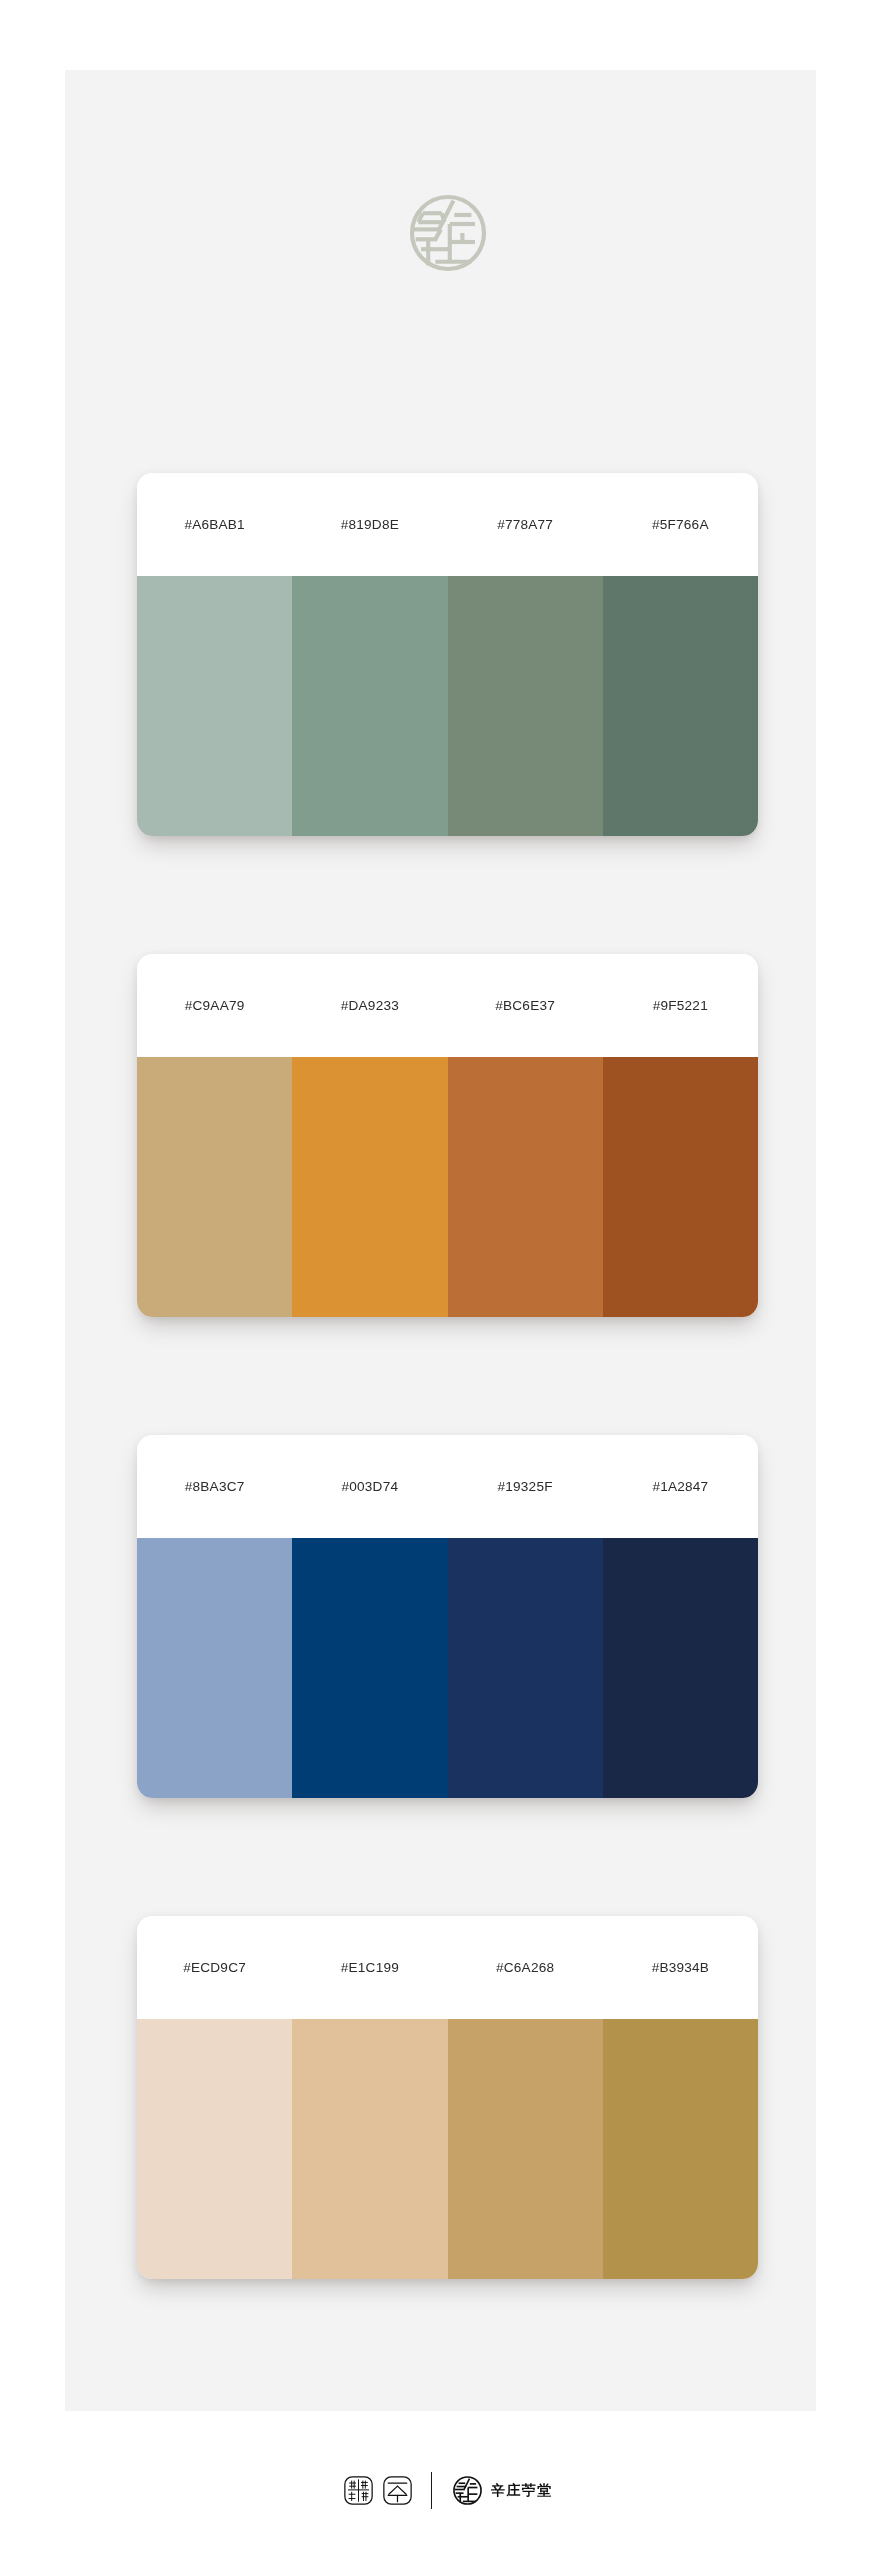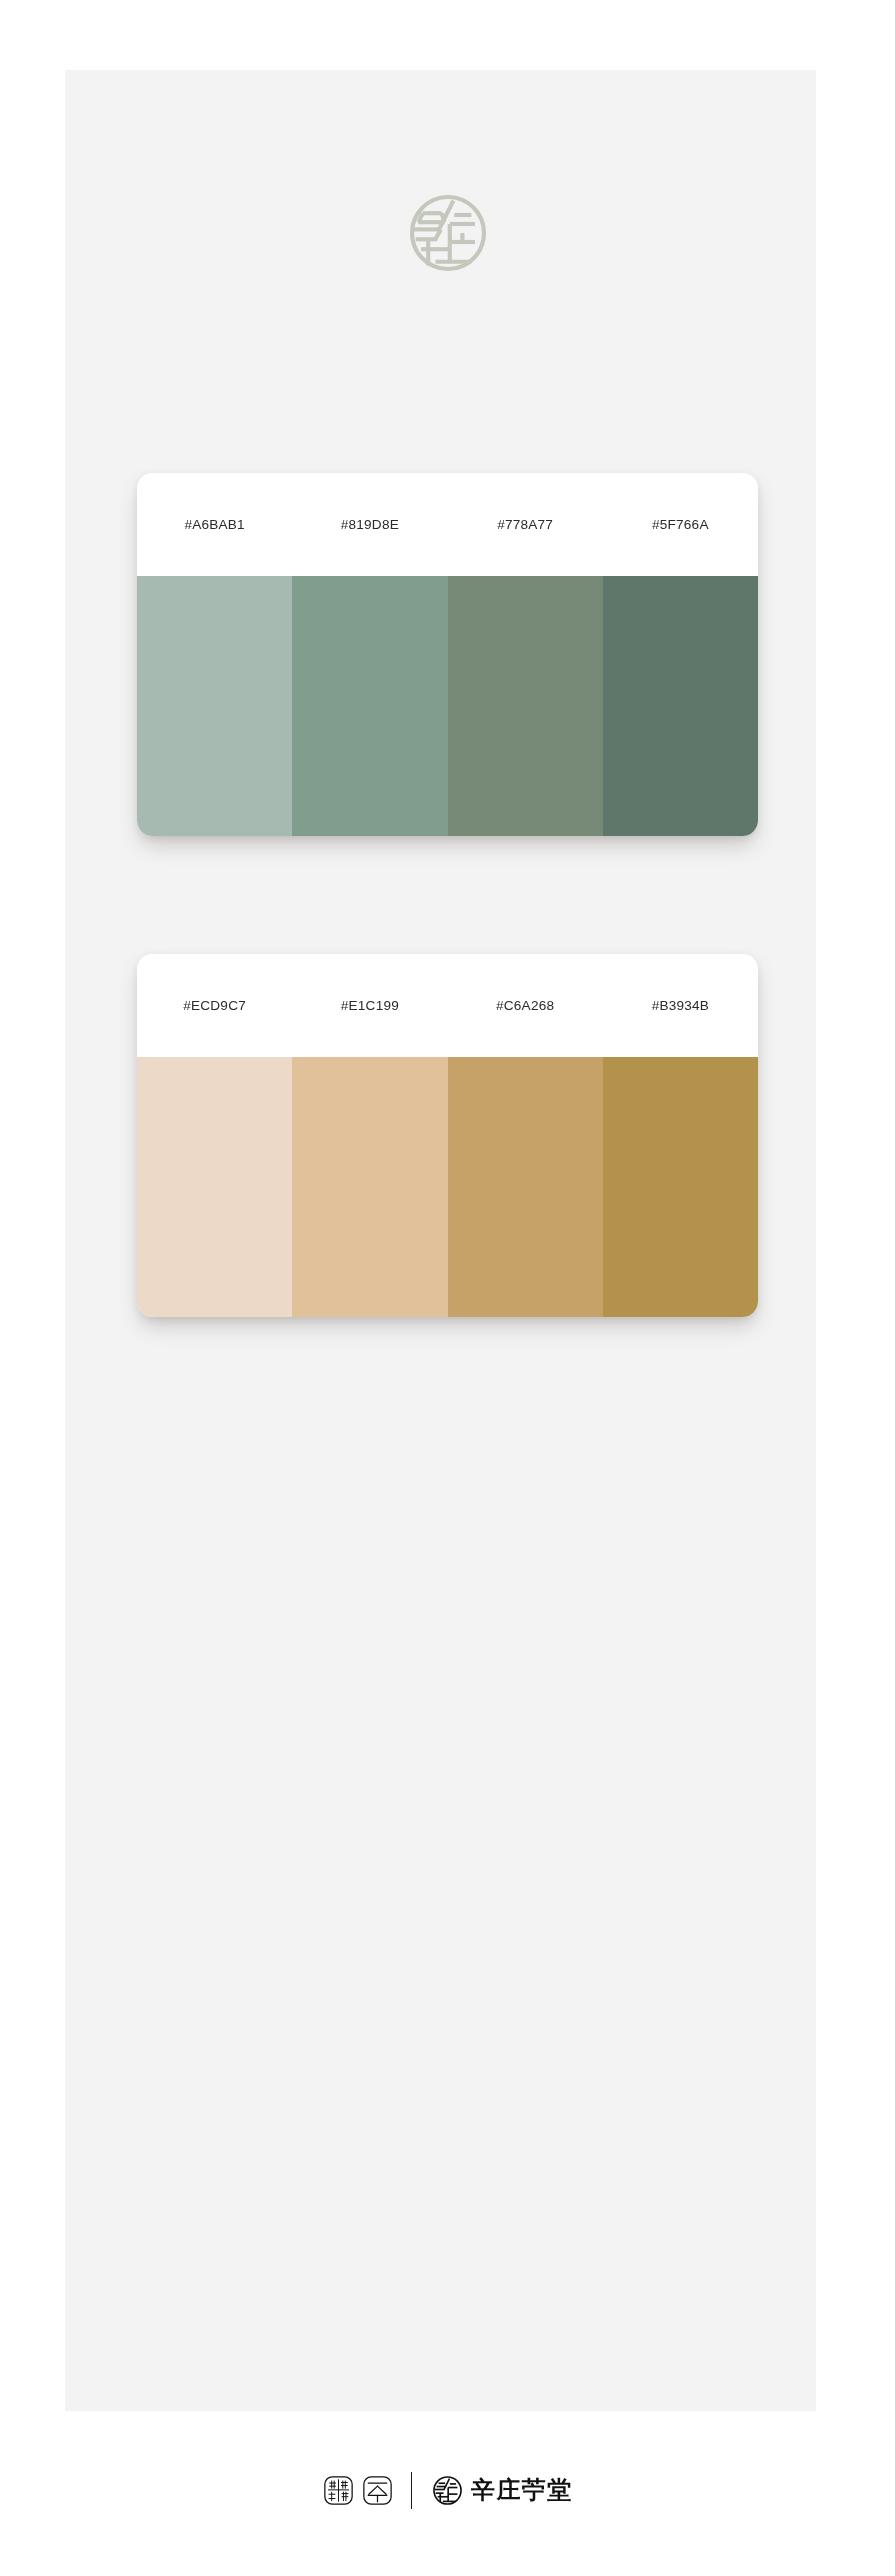--- a/index.html
+++ b/index.html
@@ -105,21 +105,21 @@
     display: flex;
     align-items: center;
     gap: 7.1px;
   }
   .footer-divider {
     width: 1.4px;
     height: 37px;
     background: #1a1a1a;
   }
   .footer-wordmark {
-    font-size: 24px;
+    font-size: 14px;
     letter-spacing: 1.4px;
     color: #111111;
     font-family: "DejaVu Sans", "Liberation Sans", sans-serif;
     font-weight: 700;
     line-height: 1;
   }
   .footer svg { display: block; }
 </style>
 </head>
 <body>
@@ -170,21 +170,49 @@
           <div class="hex-cell">#5F766A</div>
         </div>
         <div class="swatch-row">
           <div class="swatch" style="background: rgb(166, 186, 177);"></div>
           <div class="swatch" style="background: rgb(129, 157, 142);"></div>
           <div class="swatch" style="background: rgb(119, 138, 119);"></div>
           <div class="swatch" style="background: rgb(95, 118, 106);"></div>
         </div>
       </div>
 
-
+      <div class="card">
+        <div class="card-header">
+          <div class="hex-cell">#C9AA79</div>
+          <div class="hex-cell">#DA9233</div>
+          <div class="hex-cell">#BC6E37</div>
+          <div class="hex-cell">#9F5221</div>
+        </div>
+        <div class="swatch-row">
+          <div class="swatch" style="background: rgb(201, 170, 121);"></div>
+          <div class="swatch" style="background: rgb(218, 146, 51);"></div>
+          <div class="swatch" style="background: rgb(188, 110, 55);"></div>
+          <div class="swatch" style="background: rgb(159, 82, 33);"></div>
+        </div>
+      </div>
+
+      <div class="card">
+        <div class="card-header">
+          <div class="hex-cell">#8BA3C7</div>
+          <div class="hex-cell">#003D74</div>
+          <div class="hex-cell">#19325F</div>
+          <div class="hex-cell">#1A2847</div>
+        </div>
+        <div class="swatch-row">
+          <div class="swatch" style="background: rgb(139, 163, 199);"></div>
+          <div class="swatch" style="background: rgb(0, 61, 116);"></div>
+          <div class="swatch" style="background: rgb(25, 50, 95);"></div>
+          <div class="swatch" style="background: rgb(26, 40, 71);"></div>
+        </div>
+      </div>
 
       <div class="card">
         <div class="card-header">
           <div class="hex-cell">#ECD9C7</div>
           <div class="hex-cell">#E1C199</div>
           <div class="hex-cell">#C6A268</div>
           <div class="hex-cell">#B3934B</div>
         </div>
         <div class="swatch-row">
           <div class="swatch" style="background: rgb(236, 217, 199);"></div>

